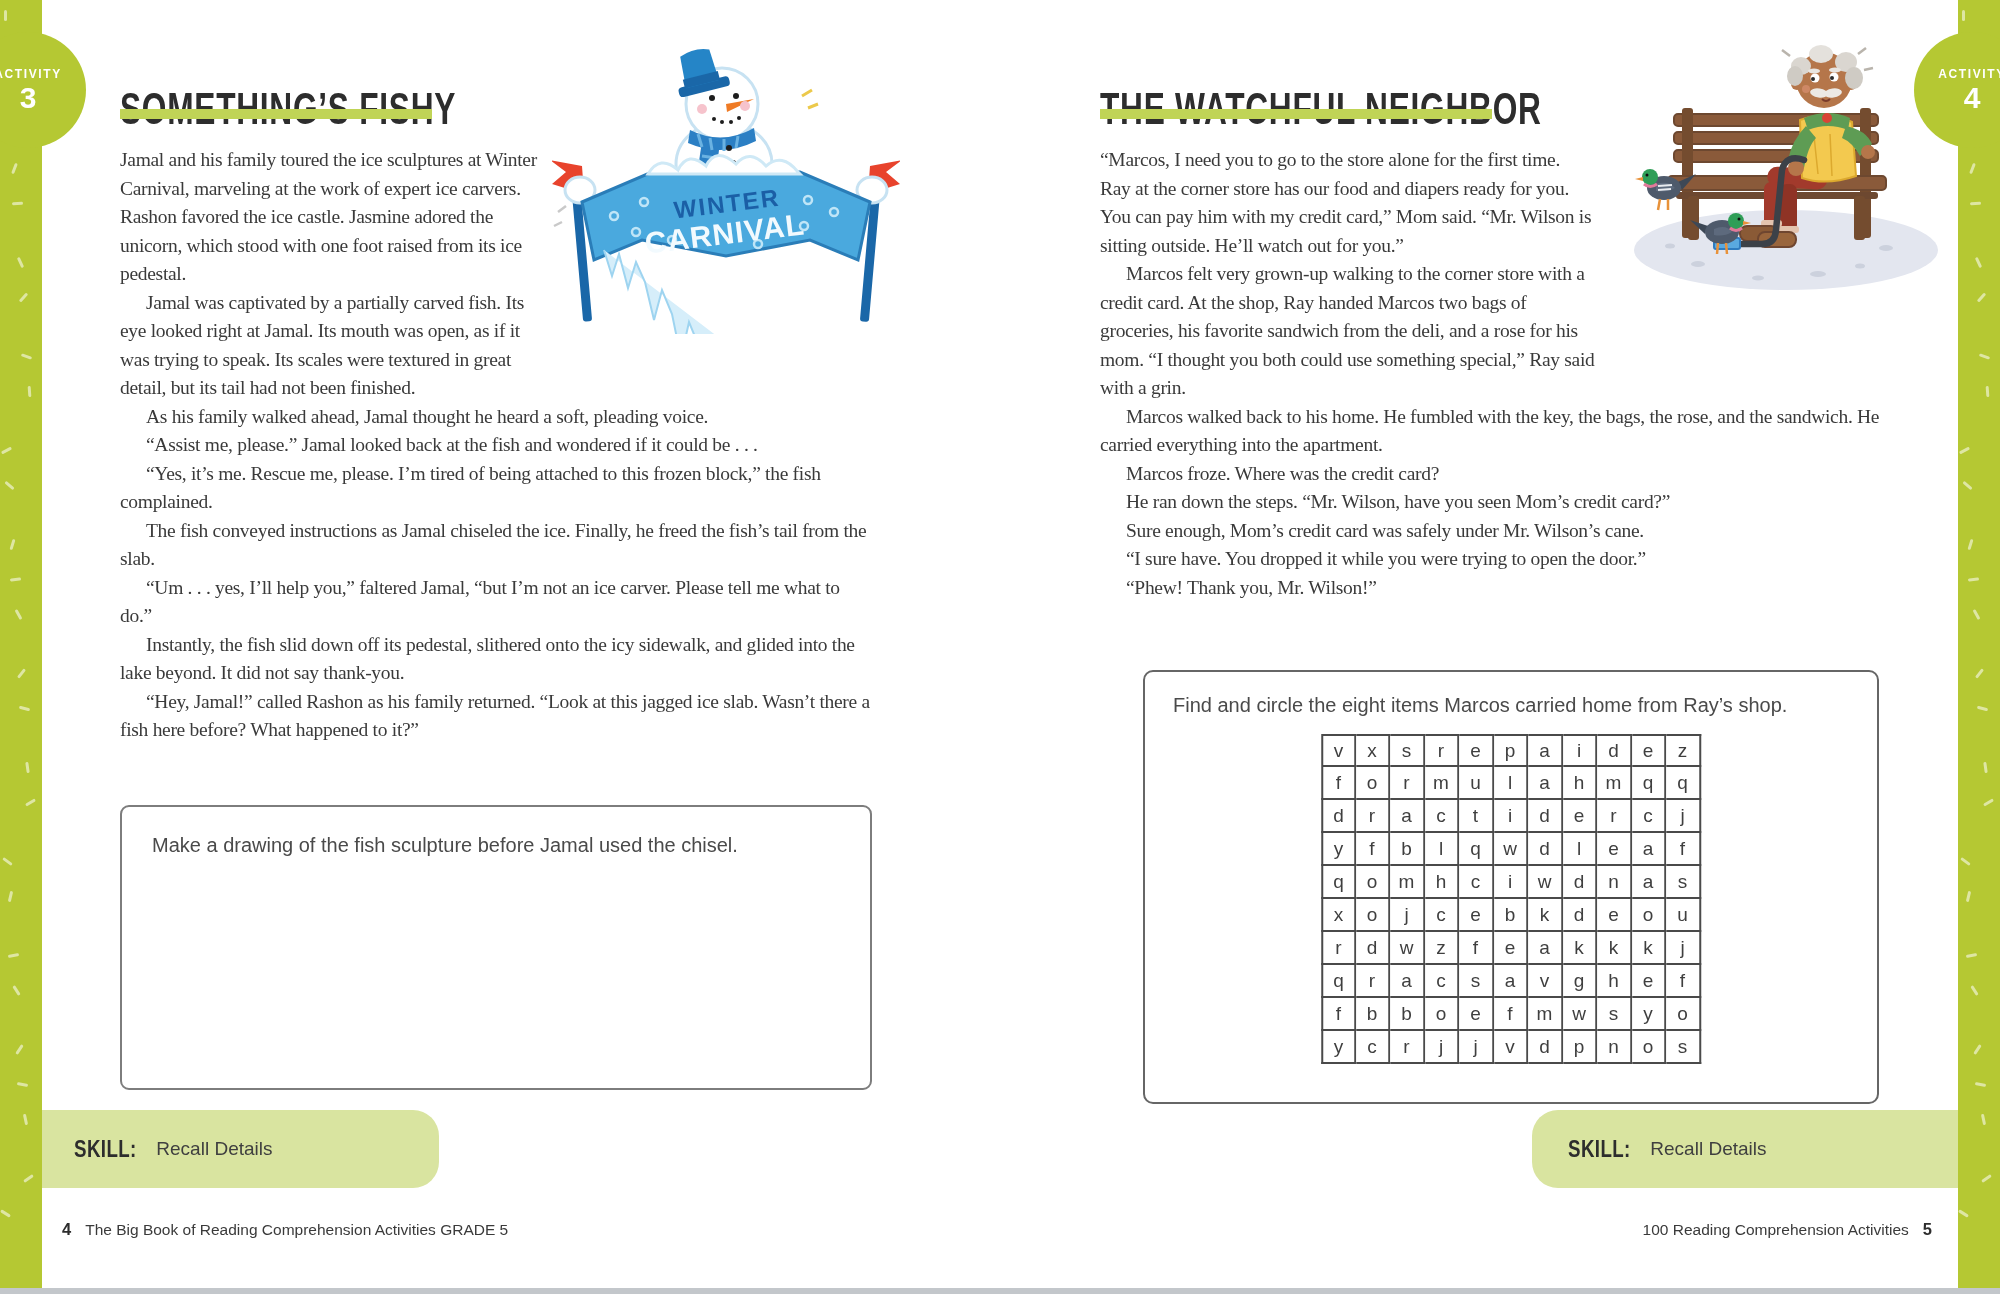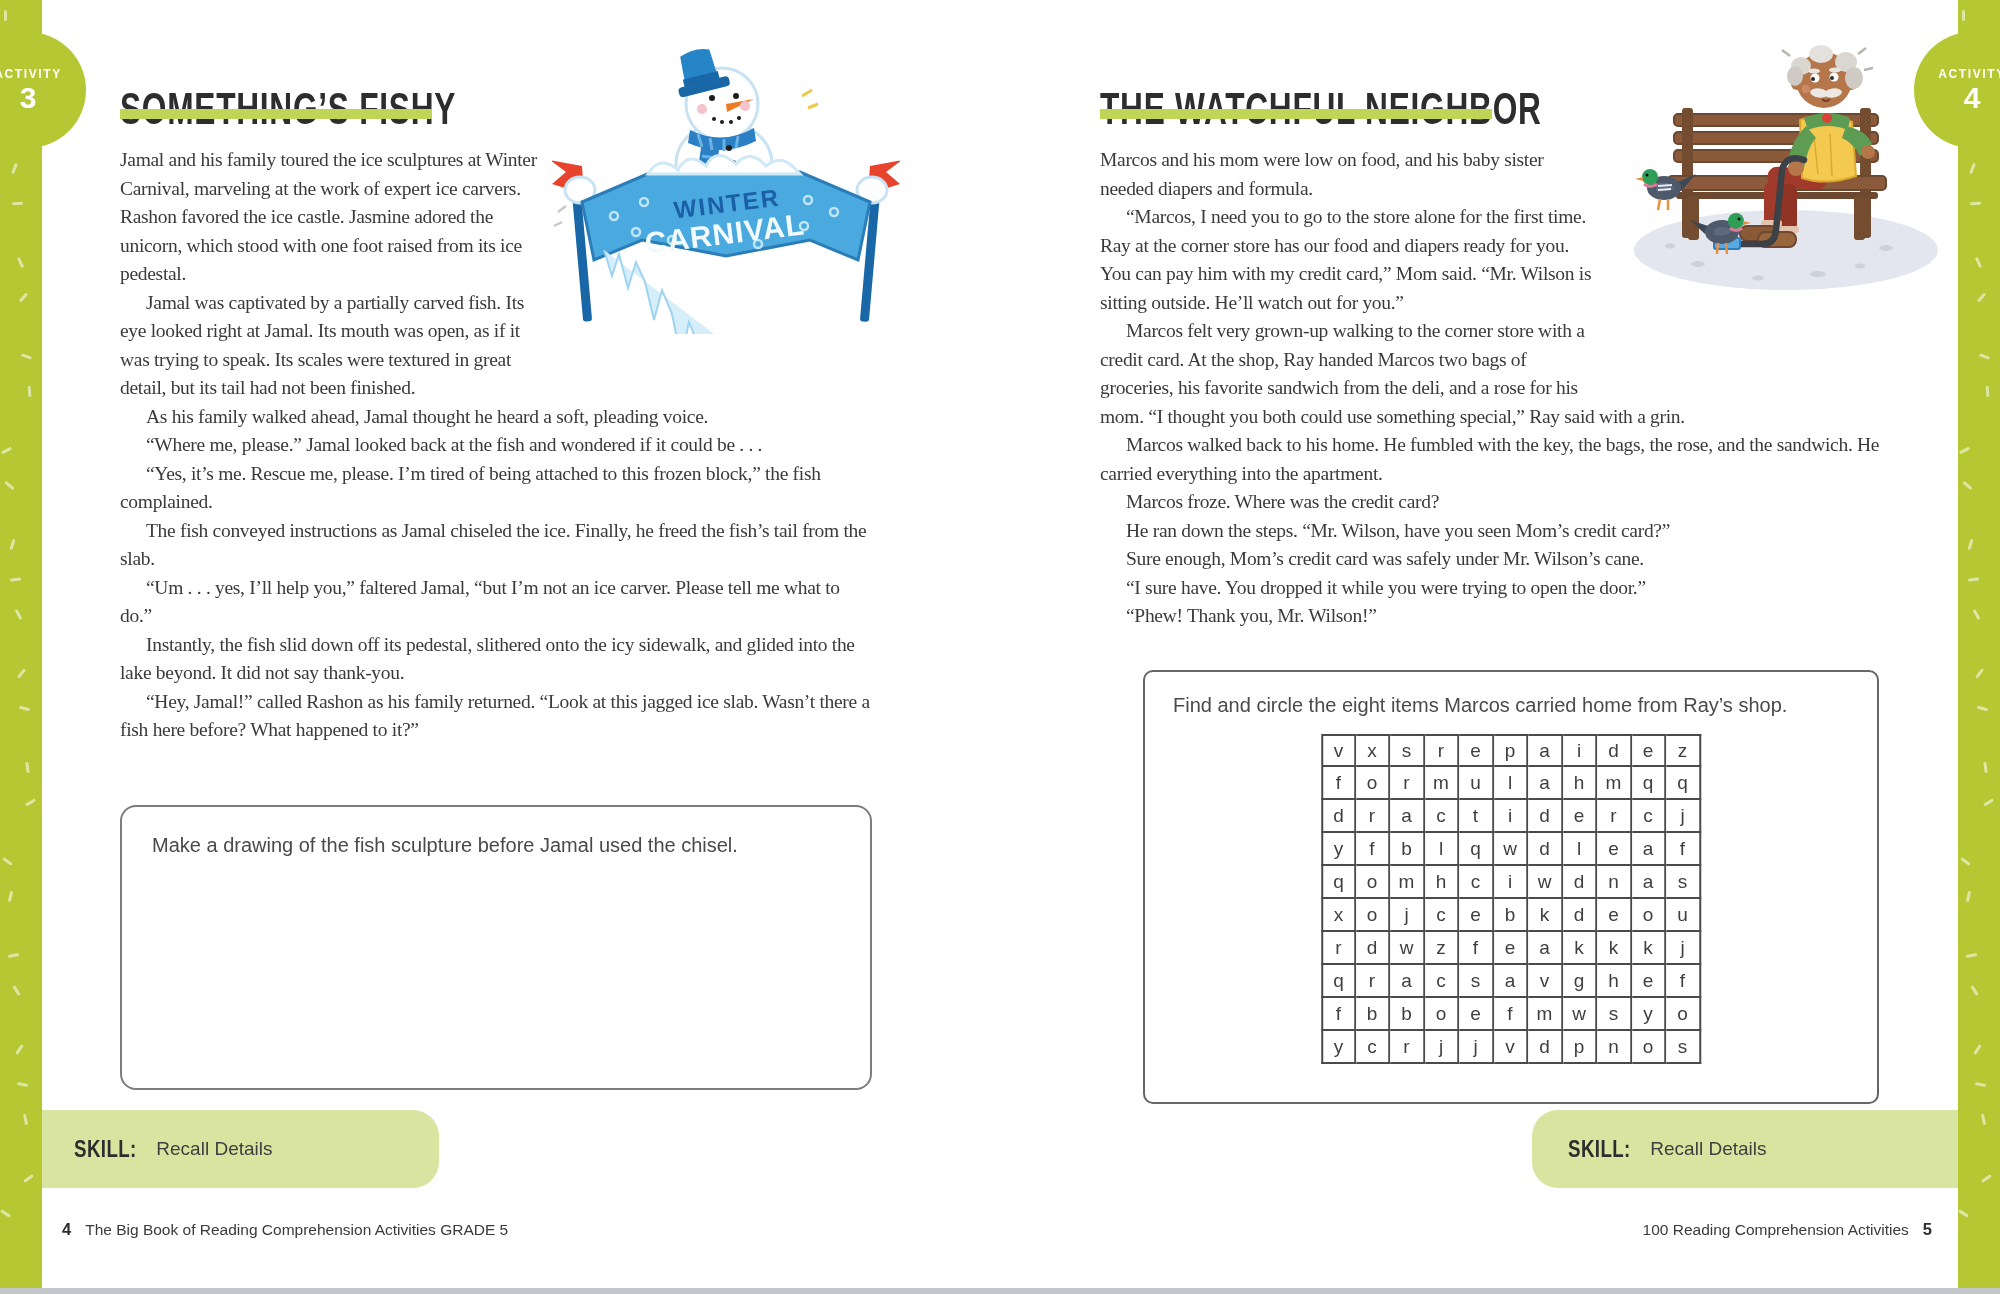--- a/index.html
+++ b/index.html
@@ -40,21 +40,21 @@
   .story p{margin:0;text-indent:26px;}
   .story p:first-child{text-indent:0;}
 
   
   .illus{position:absolute;z-index:2;}
   #illus-snowman{left:552px;top:44px;width:348px;height:290px;}
   #illus-bench{left:1618px;top:26px;width:322px;height:272px;}
 
   
   #draw-box{position:absolute;left:120px;top:805px;width:748px;height:281px;
-            border:2px solid #7d7d7d;border-radius:16px;background:#fff;}
+            border:2px solid #7d7d7d;border-radius:9px;background:#fff;}
   #draw-box .prompt{margin:27px 30px 0 30px;font-size:20px;color:#4a4a4a;}
 
   
   #ws-box{position:absolute;left:1143px;top:670px;width:732px;height:430px;
           border:2px solid #666;border-radius:10px;background:#fff;}
   #ws-box .instruction{margin:22px 0 1px 28px;font-size:20px;color:#4a4a4a;}
   .ws-grid{position:absolute;left:50%;top:62px;transform:translateX(-50%);}
   .ws-row{display:flex;}
   .ws-cell{box-sizing:border-box;width:34.5px;height:33px;border-right:2px solid #4a4a4a;border-bottom:2px solid #4a4a4a;
            display:flex;align-items:center;justify-content:center;font-size:19px;color:#3f3f3f;background:#fff;}
@@ -215,21 +215,21 @@
       <path d="M250 52 l10 -6 M256 64 l10 -4" stroke="#ecc94b" stroke-width="3"></path>
       <path d="M6 168 l8 -6 M2 182 l8 -4" stroke="#c9c9c9" stroke-width="2.5"></path>
     </svg>
 
     <div class="story" id="story-left">
       <div class="wrap-spacer" id="spacer-left"></div>
       <div>
           <p>Jamal and his family toured the ice sculptures at Winter Carnival, marveling at the work of expert ice carvers. Rashon favored the ice castle. Jasmine adored the unicorn, which stood with one foot raised from its ice pedestal.</p>
           <p>Jamal was captivated by a partially carved fish. Its eye looked right at Jamal. Its mouth was open, as if it was trying to speak. Its scales were textured in great detail, but its tail had not been finished.</p>
           <p>As his family walked ahead, Jamal thought he heard a soft, pleading voice.</p>
-          <p>“Where me, please.” Jamal looked back at the fish and wondered if it could be . . .</p>
+          <p>“Assist me, please.” Jamal looked back at the fish and wondered if it could be . . .</p>
           <p>“Yes, it’s me. Rescue me, please. I’m tired of being attached to this frozen block,” the fish complained.</p>
           <p>The fish conveyed instructions as Jamal chiseled the ice. Finally, he freed the fish’s tail from the slab.</p>
           <p>“Um . . . yes, I’ll help you,” faltered Jamal, “but I’m not an ice carver. Please tell me what to do.”</p>
           <p>Instantly, the fish slid down off its pedestal, slithered onto the icy sidewalk, and glided into the lake beyond. It did not say thank-you.</p>
           <p>“Hey, Jamal!” called Rashon as his family returned. “Look at this jagged ice slab. Wasn’t there a fish here before? What happened to it?”</p>
         </div>
     </div>
 
     <div id="draw-box">
       <div class="prompt">Make a drawing of the fish sculpture before Jamal used the chisel.</div>
@@ -332,21 +332,20 @@
         <circle cx="35" cy="1" r="1.5" fill="#111"></circle>
         <path d="M39 3 L47 5 L39 7 Z" fill="#e8923a"></path>
         <path d="M26 10 Q32 15 38 10" stroke="#e07a9a" stroke-width="3" fill="none"></path>
         <path d="M14 25 L13 36 M22 25 L23 36" stroke="#e8923a" stroke-width="2.5"></path>
       </g>
     </svg>
 
     <div class="story" id="story-right">
       <div class="wrap-spacer" id="spacer-right"></div>
       <div>
-          <p>Marcos and his mom were low on food, and his baby sister needed diapers and formula.</p>
           <p>“Marcos, I need you to go to the store alone for the first time. Ray at the corner store has our food and diapers ready for you. You can pay him with my credit card,” Mom said. “Mr. Wilson is sitting outside. He’ll watch out for you.”</p>
           <p>Marcos felt very grown-up walking to the corner store with a credit card. At the shop, Ray handed Marcos two bags of groceries, his favorite sandwich from the deli, and a rose for his mom. “I thought you both could use something special,” Ray said with a grin.</p>
           <p>Marcos walked back to his home. He fumbled with the key, the bags, the rose, and the sandwich. He carried everything into the apartment.</p>
           <p>Marcos froze. Where was the credit card?</p>
           <p>He ran down the steps. “Mr. Wilson, have you seen Mom’s credit card?”</p>
           <p>Sure enough,  Mom’s credit card was safely under Mr. Wilson’s cane.</p>
           <p>“I sure have. You dropped it while you were trying to open the door.”</p>
           <p>“Phew! Thank you, Mr. Wilson!”</p>
         </div>
     </div>

